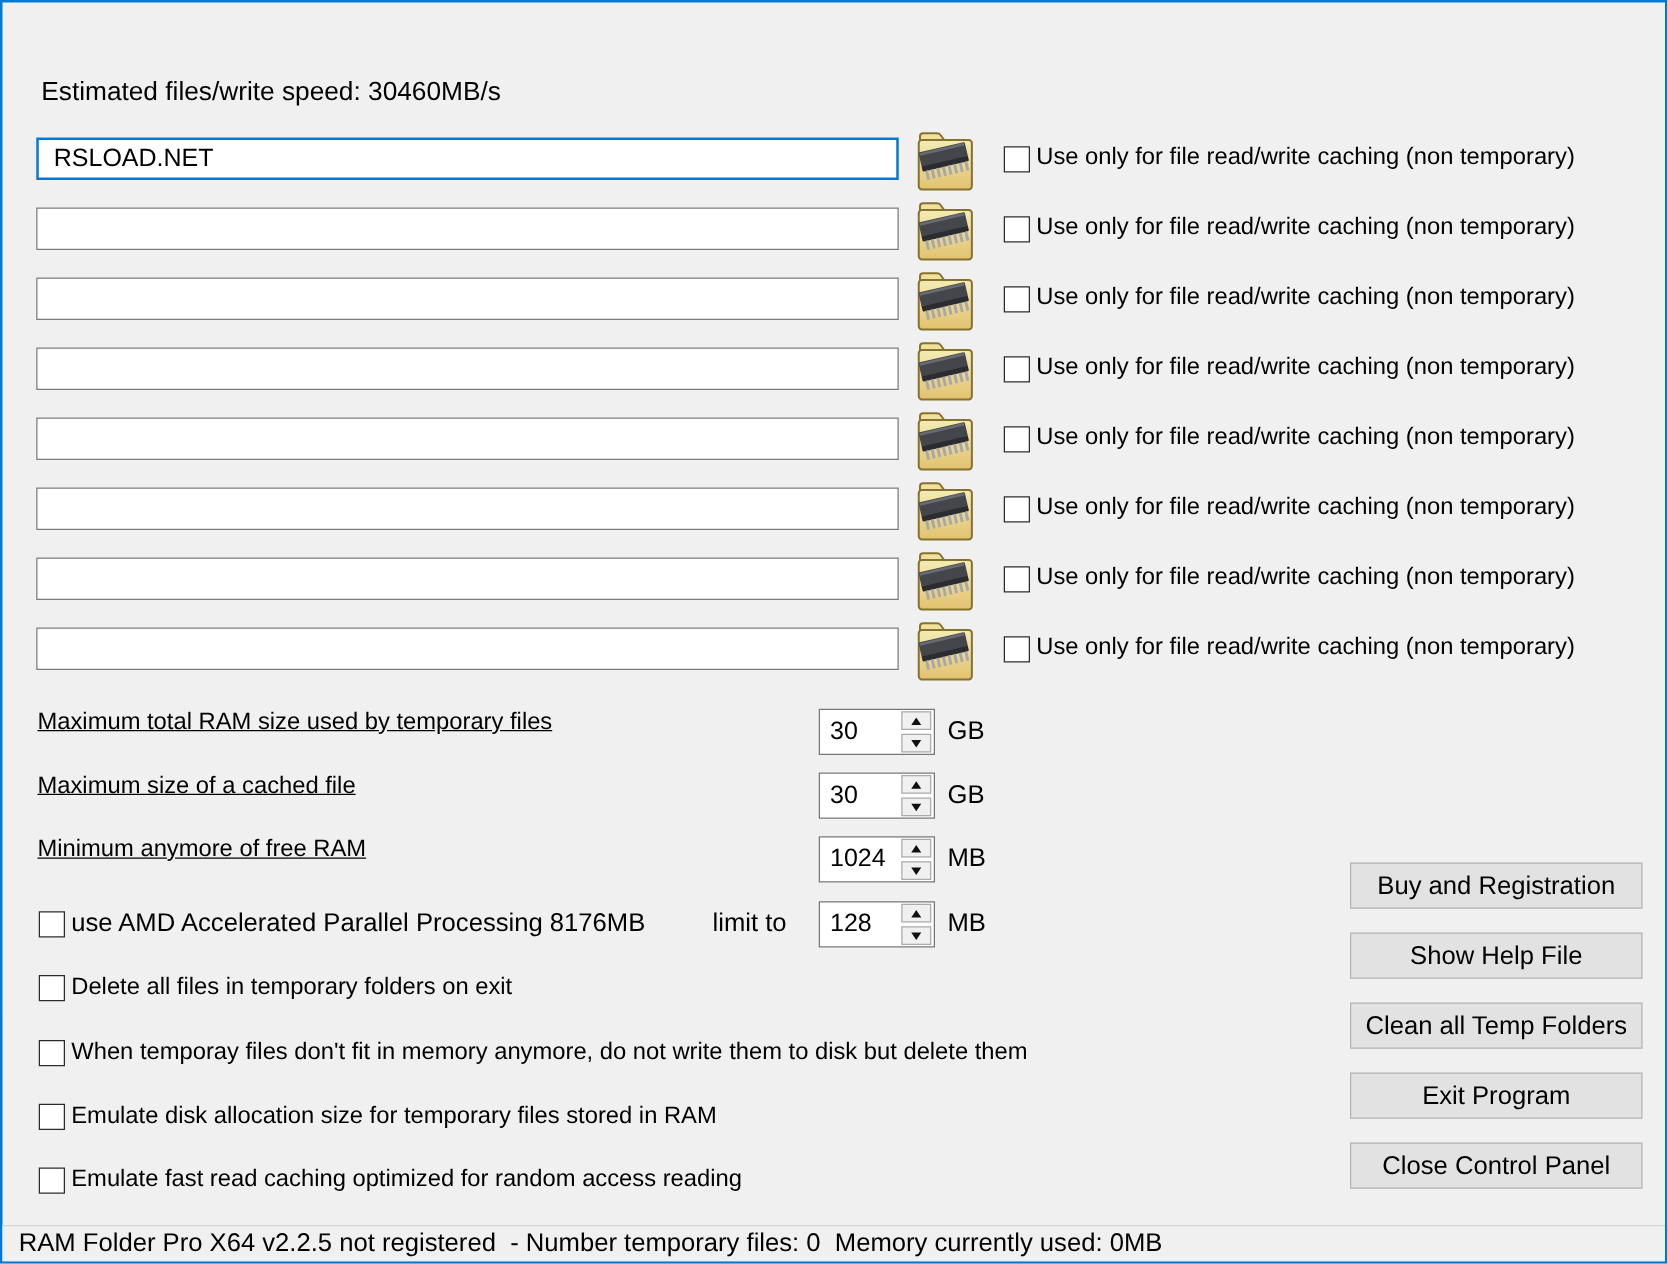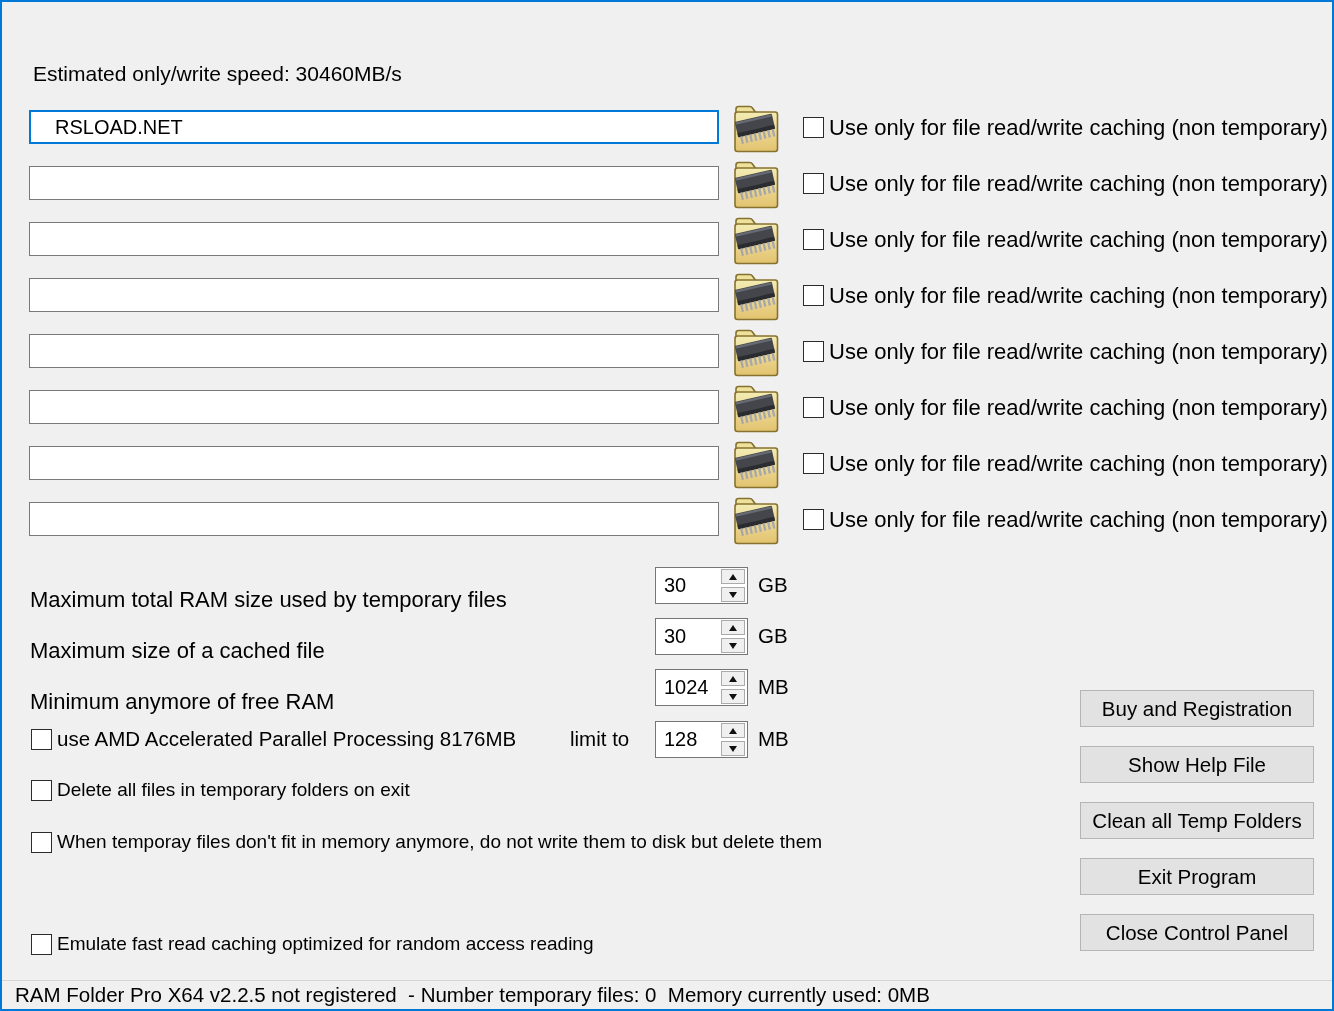--- a/index.html
+++ b/index.html
@@ -21,31 +21,31 @@
   .close-btn{position:absolute;right:0;top:0;width:46px;height:42px;display:flex;align-items:center;justify-content:center;cursor:pointer;background:transparent;border:none;padding:0;}
 
   
   .speed-label{position:absolute;left:33px;top:62px;font-size:21px;}
 
   
   .folder-row{position:absolute;left:29px;right:0;height:52px;}
   .path-input{
     position:absolute;left:0;top:7px;width:690px;height:34px;
     border:1px solid #7a7a7a;background:#fff;
-    font-family:inherit;font-size:20px;padding:0 24px;outline:none;
+    font-family:inherit;font-size:20px;padding:0 12px;outline:none;
   }
   .path-input.focused{border:2px solid #0078d7;}
   .folder-btn{position:absolute;left:703px;top:0;width:47px;height:51px;background:transparent;border:none;padding:0;cursor:pointer;}
   .cb{display:inline-block;width:21px;height:21px;background:#fff;border:1px solid #2b2b2b;flex:none;cursor:pointer;}
   .row-cb{position:absolute;left:774px;top:14px;}
-  .row-cb-label{position:absolute;left:800px;top:12px;font-size:22px;white-space:nowrap;}
+  .row-cb-label{position:absolute;left:800px;top:12px;font-size:19px;white-space:nowrap;}
 
   
   .setting-row{position:absolute;left:0;right:0;height:37px;}
-  .setting-label{position:absolute;left:30px;top:20px;font-size:22px;white-space:nowrap;}
+  .setting-label{position:absolute;left:30px;top:0;font-size:19px;white-space:nowrap;text-decoration:underline;}
   .limit-label{position:absolute;left:570px;top:6px;font-size:20.5px;}
   .unit-label{position:absolute;left:758px;top:6px;font-size:20.5px;}
   .amd-cb{position:absolute;left:31px;top:8px;}
   .amd-label{position:absolute;left:57px;top:6px;font-size:20.5px;white-space:nowrap;}
 
   .spinner{position:absolute;left:655px;top:0;width:93px;height:37px;background:#fff;border:1px solid #767676;display:flex;}
   .spin-value{flex:1;min-width:0;border:none;outline:none;background:transparent;font-family:inherit;font-size:20px;padding:0 0 0 8px;}
   .spin-btns{width:28px;display:flex;flex-direction:column;justify-content:space-between;padding:1px 2px;}
   .spin-btn{height:15px;background:#f0f0f0;border:1px solid #ababab;display:flex;align-items:center;justify-content:center;cursor:pointer;padding:0;}
   .tri-up{width:0;height:0;border-left:4px solid transparent;border-right:4px solid transparent;border-bottom:6px solid #101010;}
@@ -95,21 +95,21 @@
         <rect x="33.6" y="30" width="2.3" height="7.5" fill="#a6a8ab"></rect>
         <rect x="38.2" y="30" width="2.3" height="7.5" fill="#a6a8ab"></rect>
       </g>
     </g>
   </defs>
 </svg>
 
 <div class="window">
 
 
-  <div class="speed-label">Estimated only/write speed: 30460MB/s</div>
+  <div class="speed-label">Estimated files/write speed: 30460MB/s</div>
 
   <div class="folder-row" style="top:103px">
     <input class="path-input focused" value="RSLOAD.NET" style="">
     <button class="folder-btn"><svg width="46" height="50" viewBox="0 0 46 50">
           <use href="#folderchip"></use>
         </svg></button>
     <span class="cb row-cb"></span>
     <span class="row-cb-label">Use only for file read/write caching (non temporary)</span>
   </div>
   <div class="folder-row" style="top:159px">
@@ -235,20 +235,24 @@
     <span class="unit-label">MB</span>
   </div>
 
   <div class="option-row" style="top:778px">
     <span class="cb"></span>
     <span class="option-label">Delete all files in temporary folders on exit</span>
   </div>
   <div class="option-row" style="top:830px">
     <span class="cb"></span>
     <span class="option-label">When temporay files don't fit in memory anymore, do not write them to disk but delete them</span>
+  </div>
+  <div class="option-row" style="top:881px">
+    <span class="cb"></span>
+    <span class="option-label">Emulate disk allocation size for temporary files stored in RAM</span>
   </div>
   <div class="option-row" style="top:932px">
     <span class="cb"></span>
     <span class="option-label">Emulate fast read caching optimized for random access reading</span>
   </div>
 
   <button class="action-btn" style="top:690px">Buy and Registration</button>
   <button class="action-btn" style="top:746px">Show Help File</button>
   <button class="action-btn" style="top:802px">Clean all Temp Folders</button>
   <button class="action-btn" style="top:858px">Exit Program</button>

